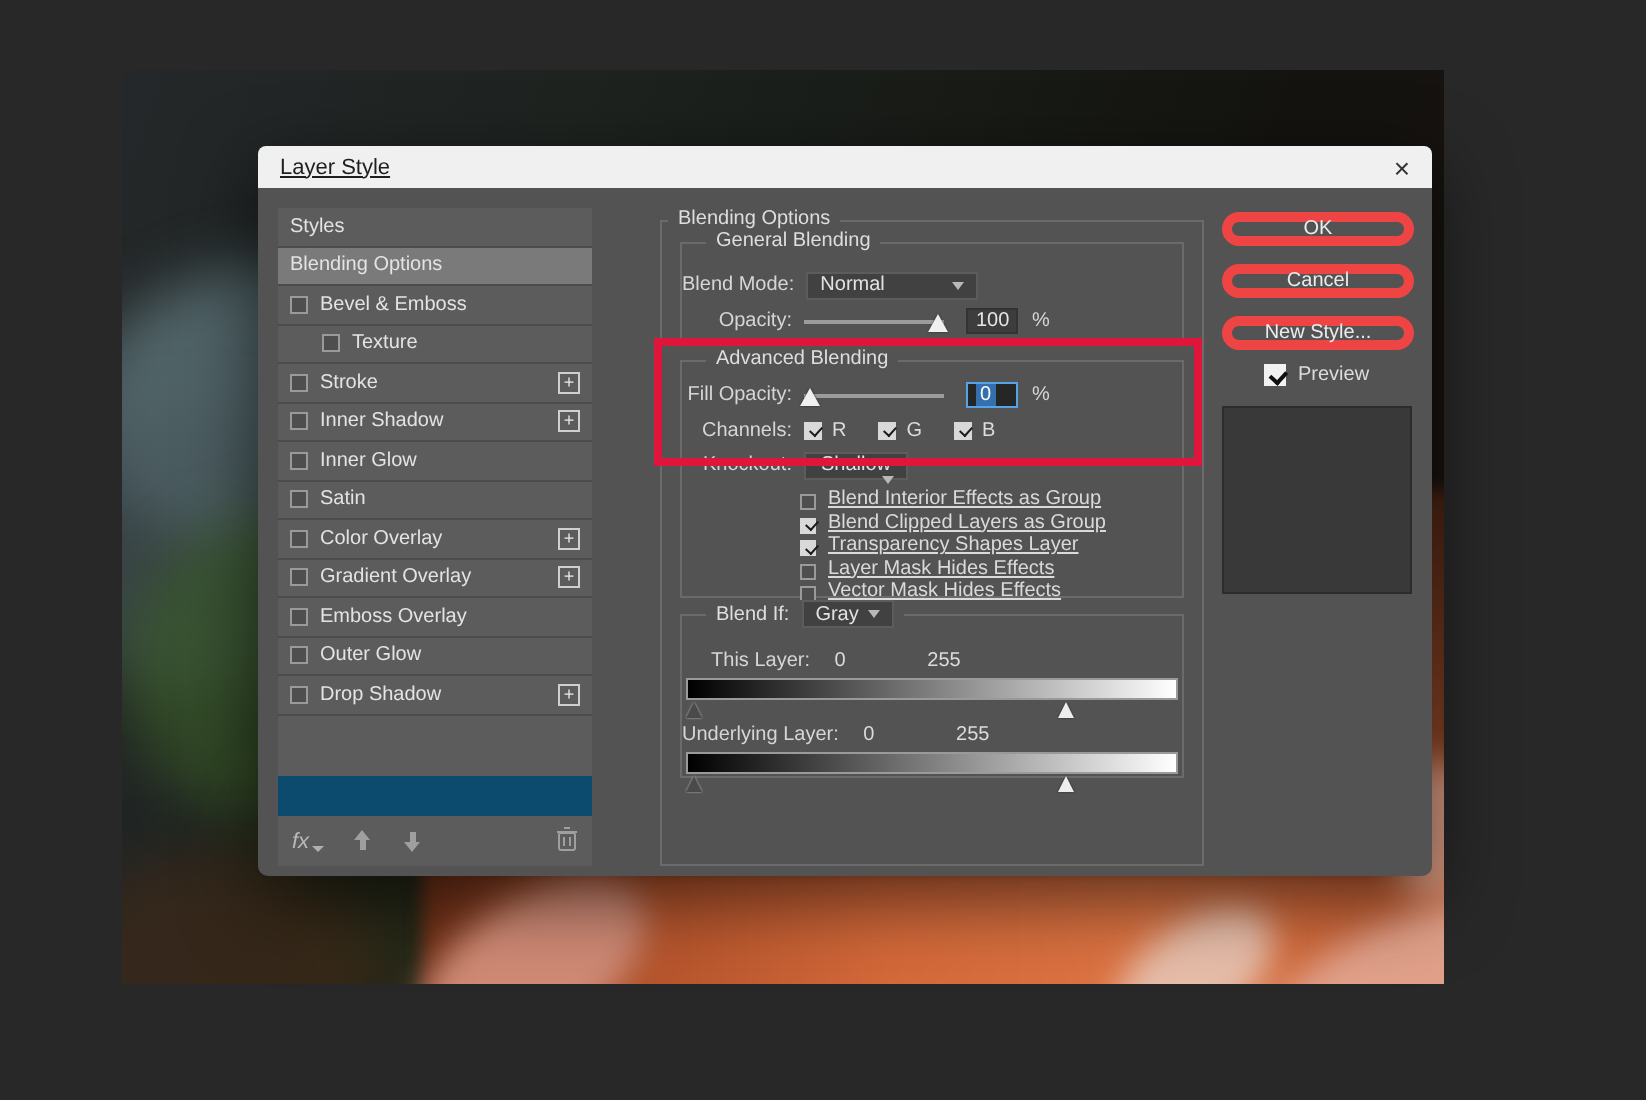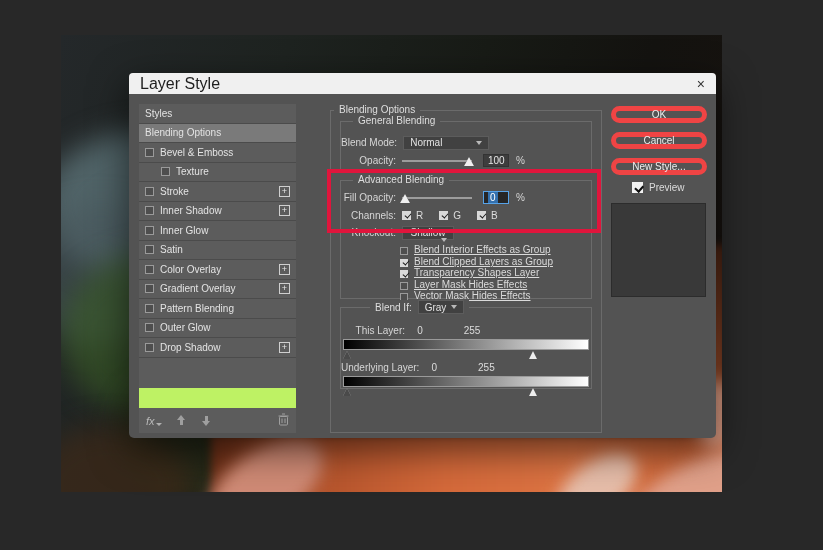--- a/index.html
+++ b/index.html
@@ -25,25 +25,25 @@
   .f2 { left:560px; top:428px; width:150px; height:64px; background:#e0a089; transform:rotate(-28deg); }
   .f3 { left:632px; top:345px; width:46px;  height:70px; background:#d99a82; }
   .f4 { left:488px; top:428px; width:95px;  height:52px; background:#e6bda9; transform:rotate(-40deg); }
 
   
   .dialog { position:absolute; left:129px; top:73px; width:587px; height:365px;
             background:#535353; border-radius:5px; box-shadow:0 12px 38px rgba(0,0,0,.6);
             font-size:10px; color:#dcdcdc; }
   .titlebar { height:21px; background:#f0f0f0; border-radius:4px 4px 0 0;
               display:flex; align-items:center; padding:0 11px; }
-  .titlebar .title { font-size:16px; color:#1e1e1e; }
+  .titlebar .title { font-size:11px; color:#1e1e1e;text-decoration:underline; }
   .titlebar .close { margin-left:auto; font-size:14px; color:#333; line-height:14px; cursor:default; }
 
   
-  .sidebar { position:absolute; left:10px; top:31px; width:157px; height:329px; background:#bef264; }
+  .sidebar { position:absolute; left:10px; top:31px; width:157px; height:329px; background:#0c4a6e; }
   .item { height:19.5px; border-bottom:1px solid #4b4b4b; display:flex; align-items:center;
           padding:0 6px; background:#5c5c5c; color:#e3e3e3; }
   .item.sel { background:#7a7a7a; }
   .item.indent { padding-left:22px; }
   .cbx { flex:0 0 auto; width:9px; height:9px; border:1px solid #9a9a9a; background:#4e4e4e;
          margin-right:6px; position:relative; }
   .cbx.on { background:#d9d9d9; border-color:#d9d9d9; }
   .cbx.on::after { content:""; position:absolute; left:1.5px; top:0.5px; width:5px; height:3px;
          border-left:1.5px solid #1a1a1a; border-bottom:1.5px solid #1a1a1a; transform:rotate(-48deg); }
   .plusbtn { margin-left:auto; width:11px; height:11px; border:1px solid #cfcfcf; color:#e8e8e8;
@@ -188,21 +188,21 @@
       <span>Color Overlay</span>
       <span class="plusbtn">+</span>
     </div>
     <div class="item">
       <span class="cbx"></span>
       <span>Gradient Overlay</span>
       <span class="plusbtn">+</span>
     </div>
     <div class="item">
       <span class="cbx"></span>
-      <span>Pattern Blending</span>
+      <span>Emboss Overlay</span>
     </div>
     <div class="item">
       <span class="cbx"></span>
       <span>Outer Glow</span>
     </div>
     <div class="item">
       <span class="cbx"></span>
       <span>Drop Shadow</span>
       <span class="plusbtn">+</span>
     </div>
@@ -304,21 +304,21 @@
           <span>Layer Mask Hides Effects</span>
         </div>
         <div class="opt">
           <span class="cbx"></span>
           <span>Vector Mask Hides Effects</span>
         </div>
       </div>
     </div>
 
     <div class="gbox gbox3">
-      <span class="legend" style="display:flex; align-items:center; top:-8px;margin-left:17px;">
+      <span class="legend" style="display:flex; align-items:center; top:-8px;">
         <span style="margin-right:6px;">Blend If:</span>
         <span class="dd dd-gray">
           <span>Gray</span>
           <span class="chev"></span>
         </span>
       </span>
       <div class="bi-lblrow">
         <span class="bi-lbl">This Layer:</span>
         <span class="bi-num0">0</span>
         <span class="bi-num255">255</span>

